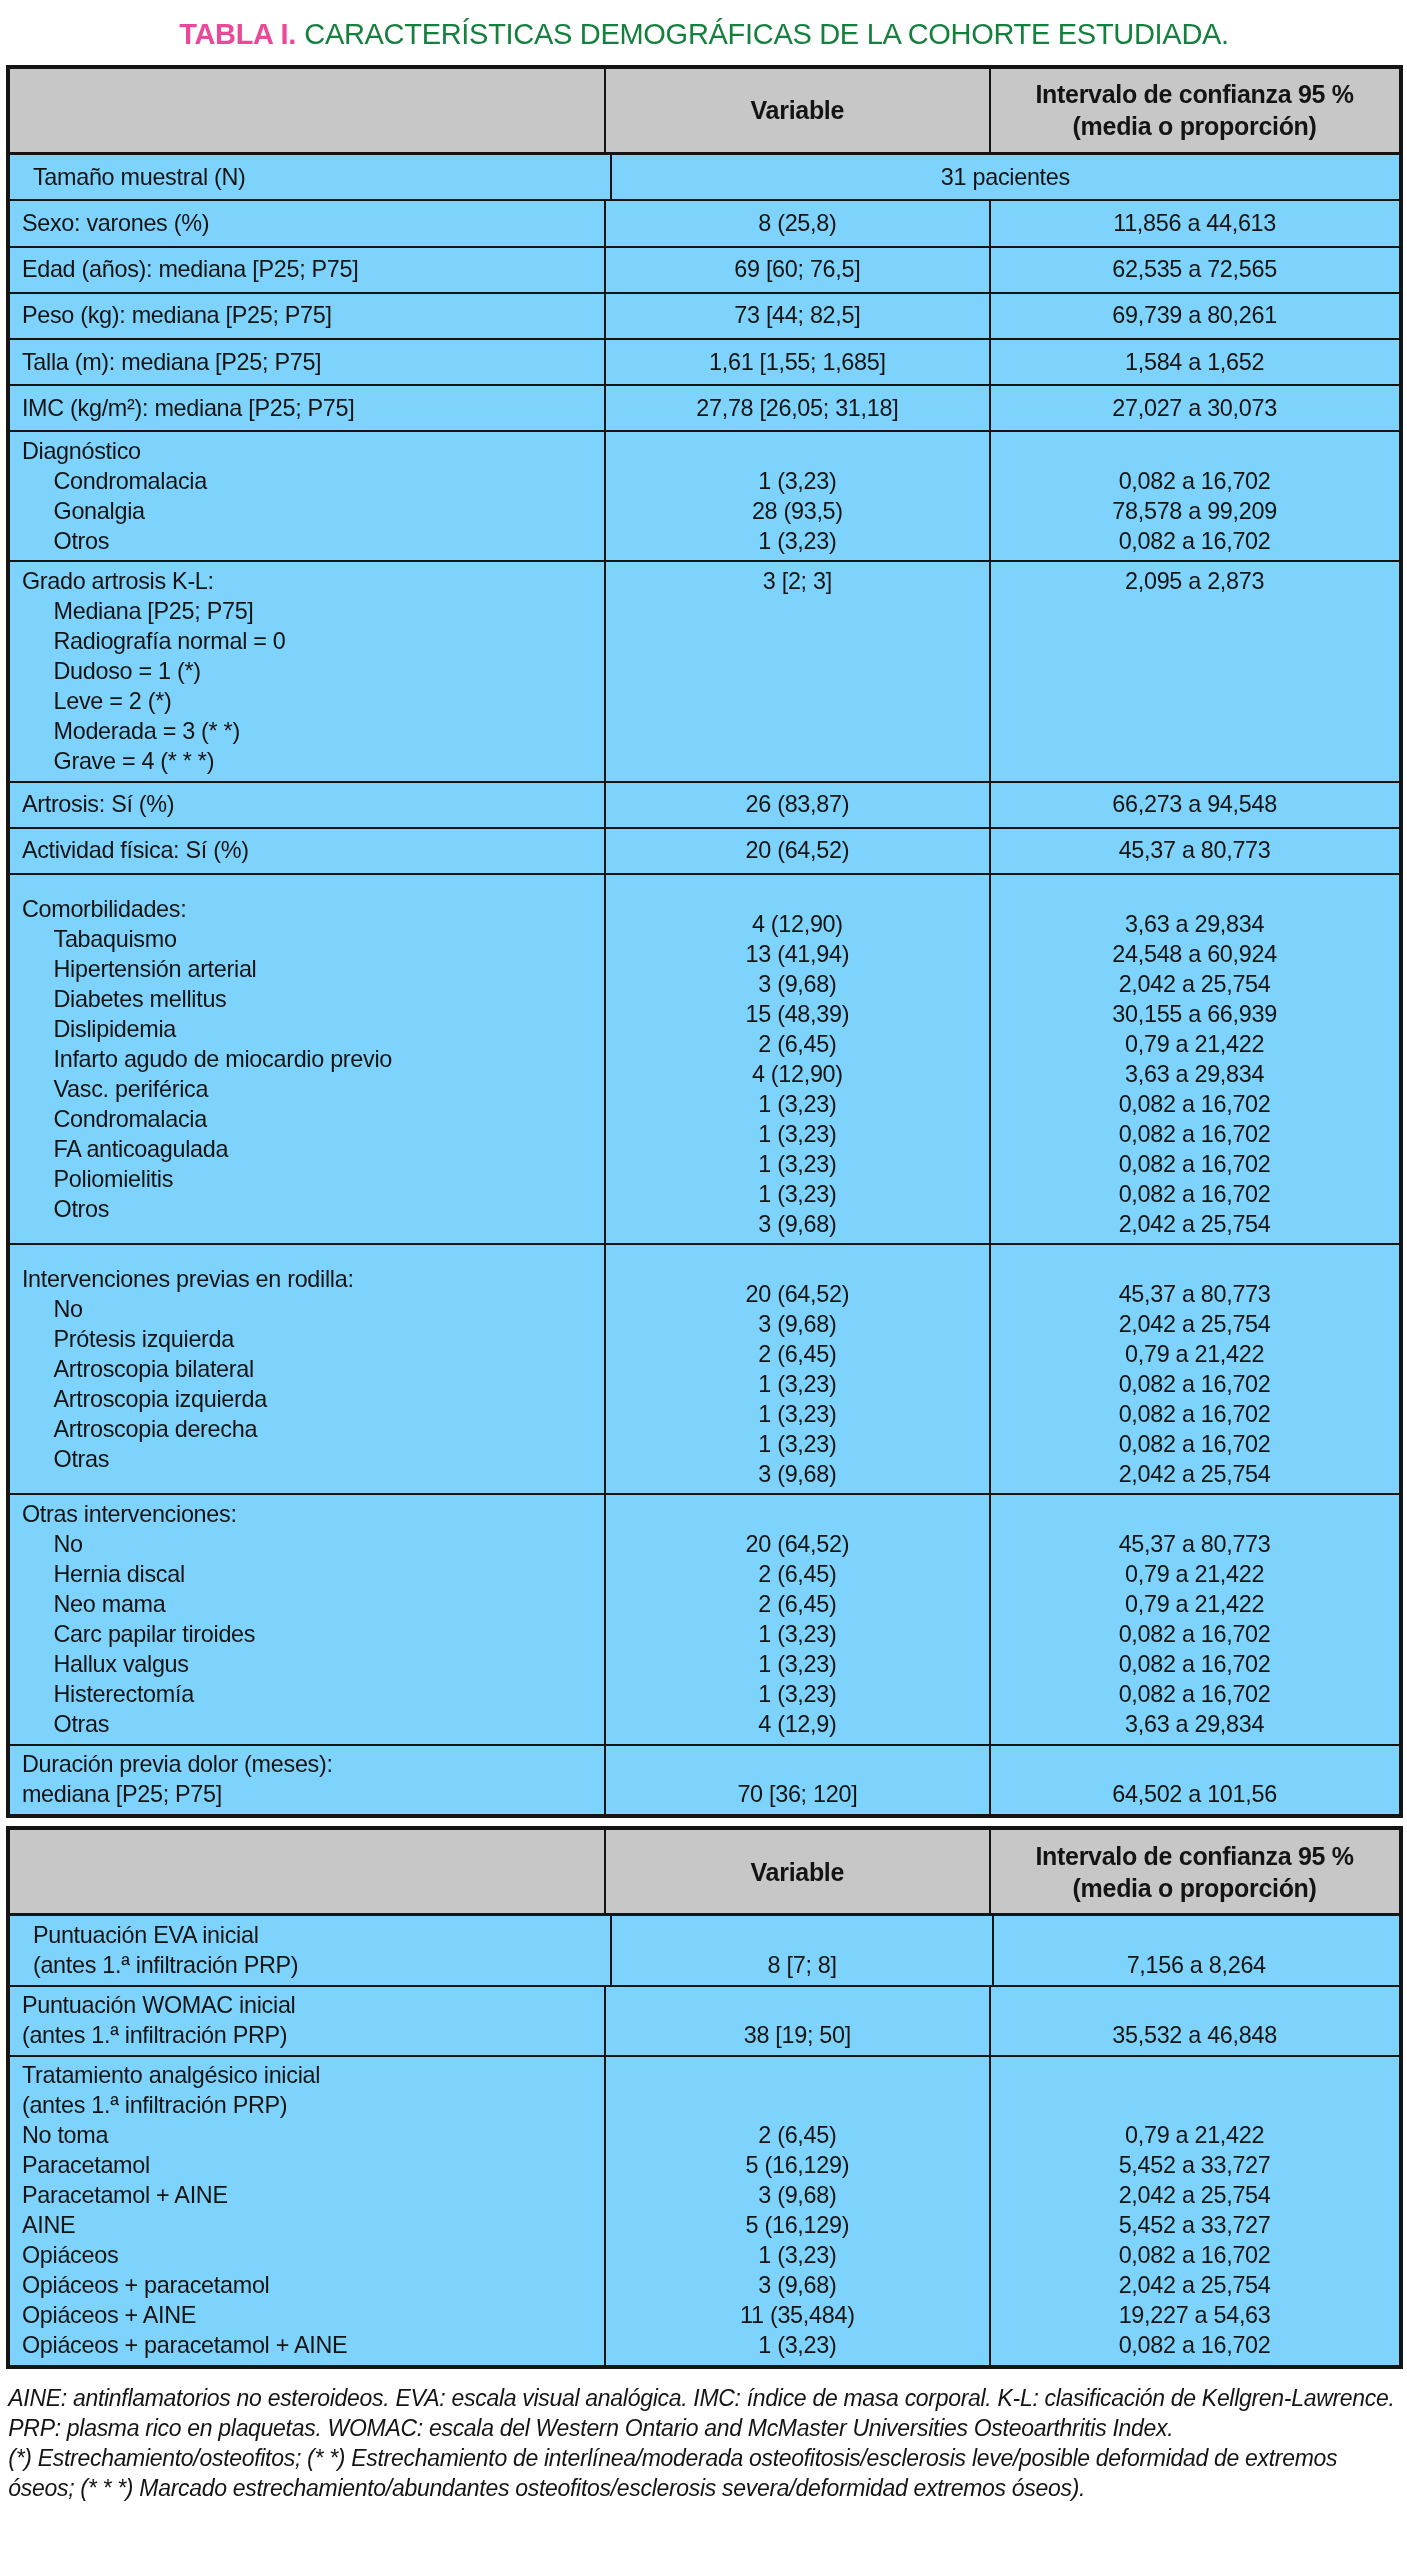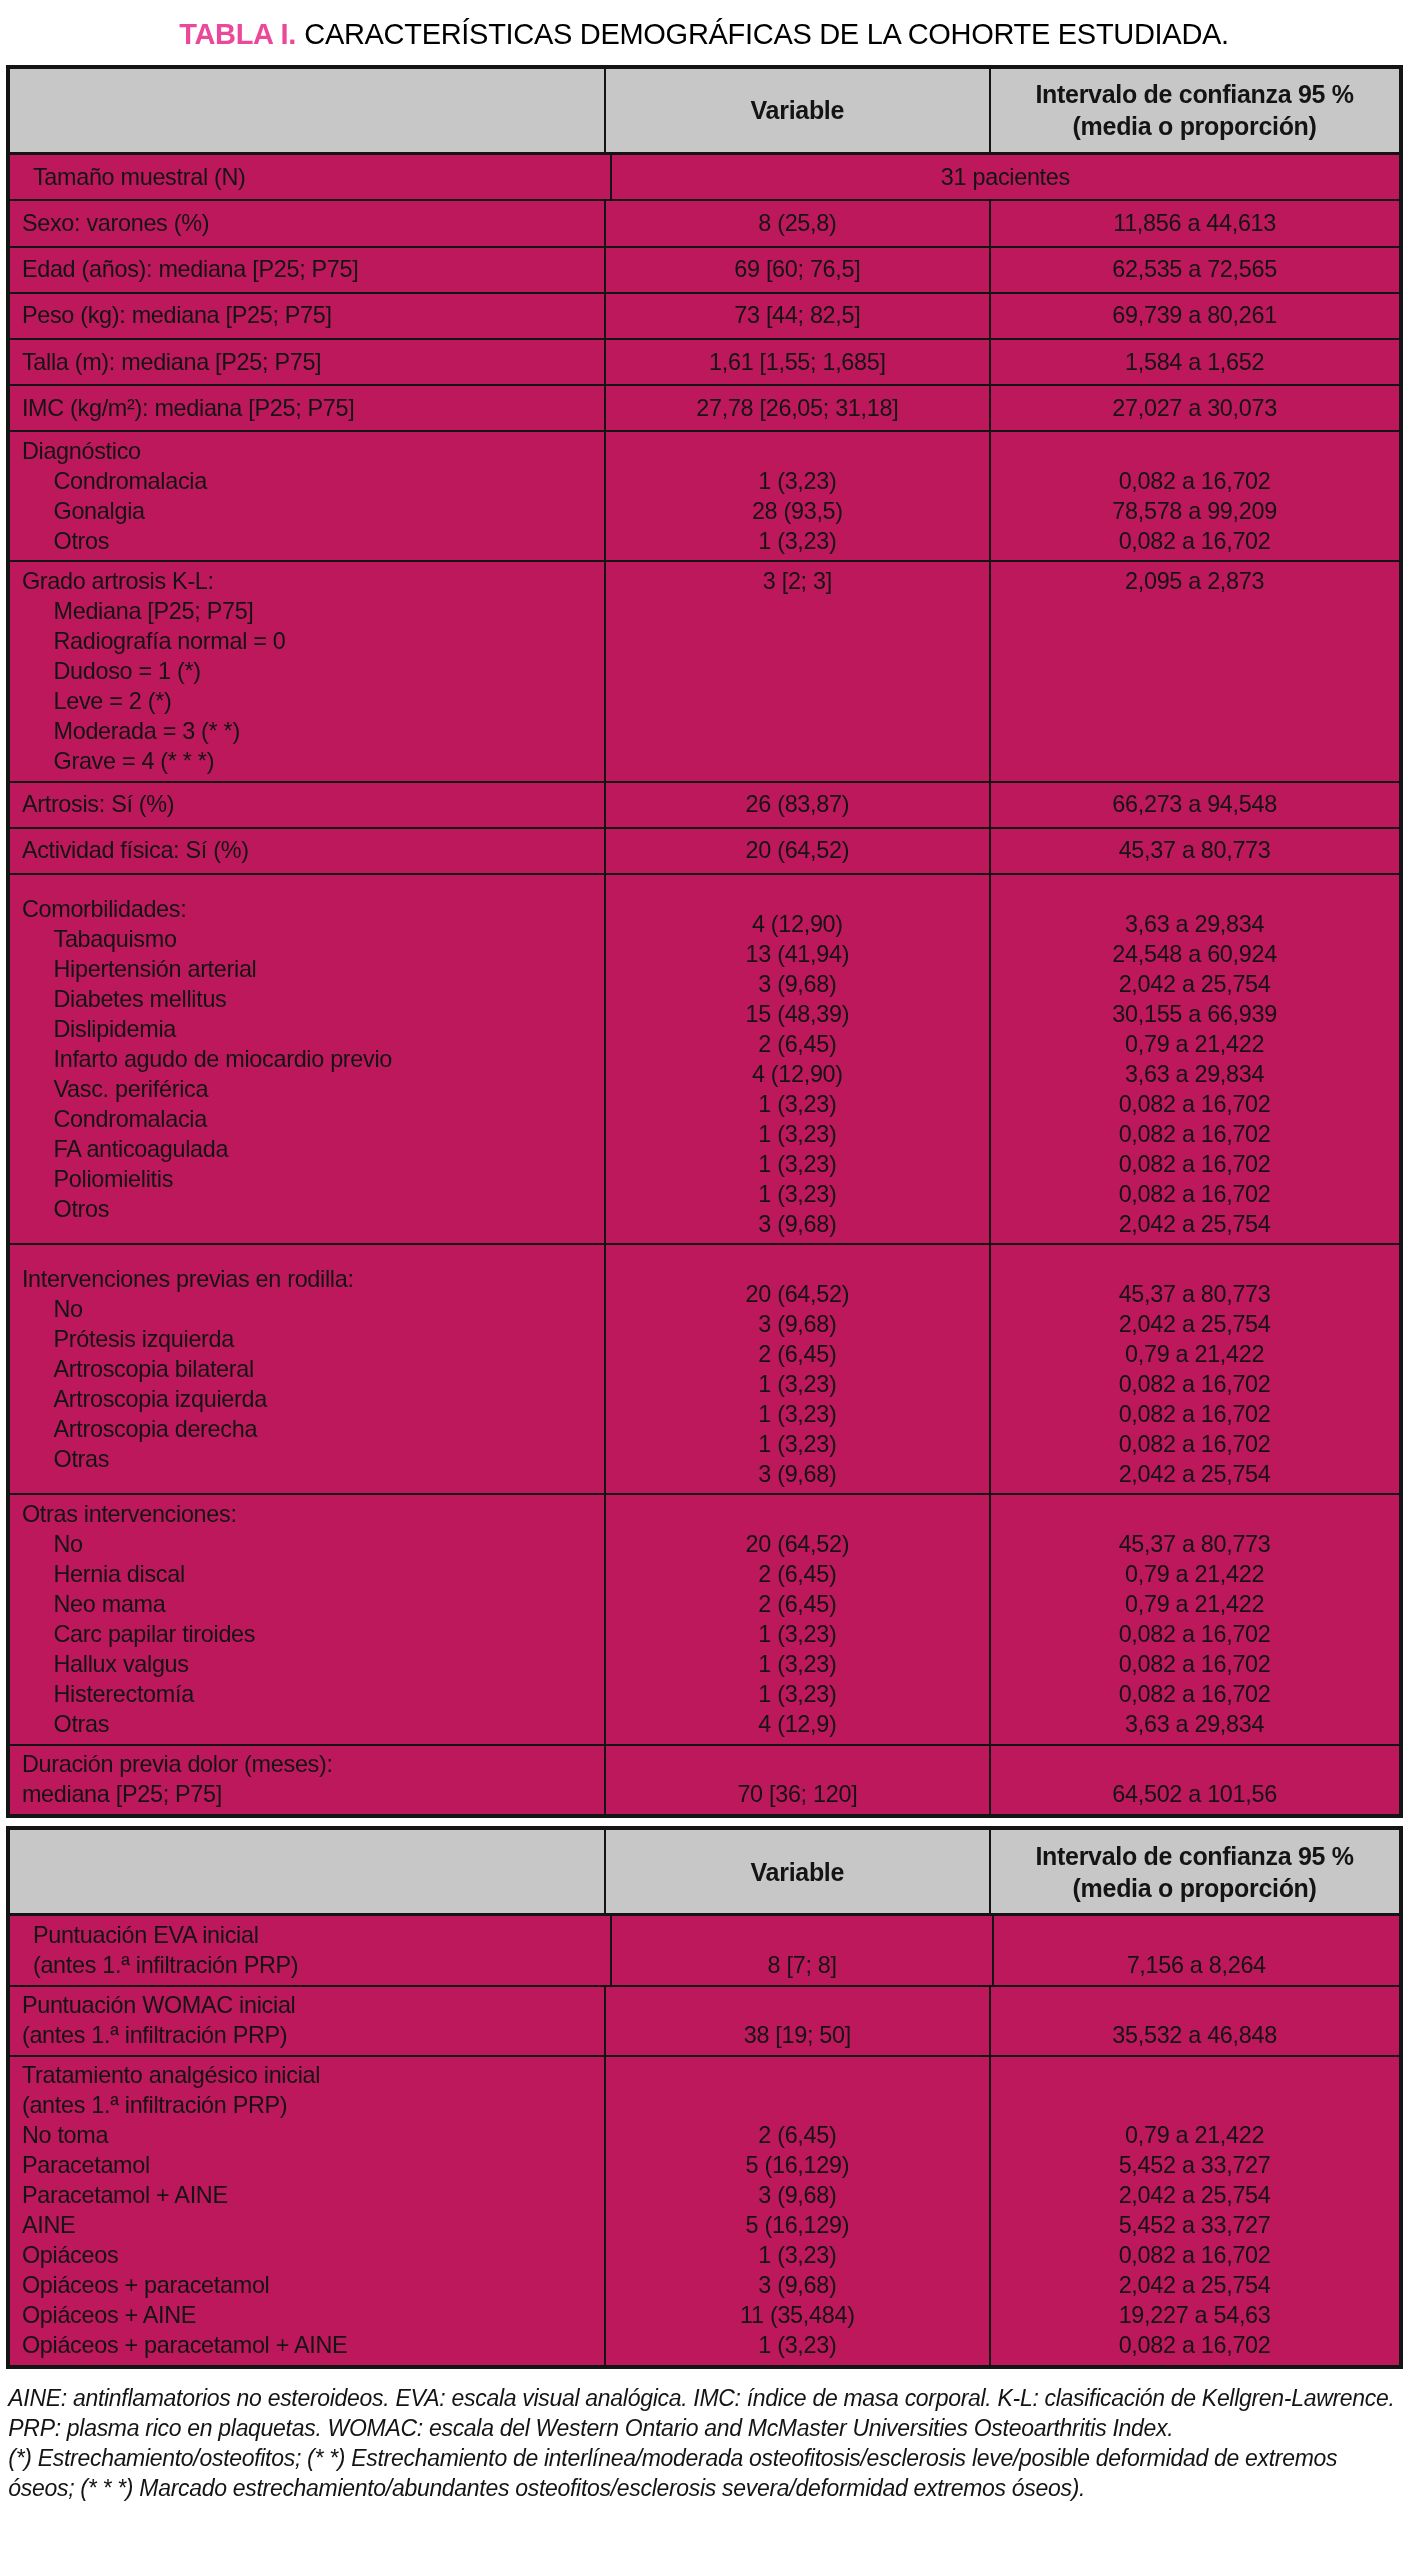--- a/index.html
+++ b/index.html
@@ -12,24 +12,24 @@
   .page{padding:9.7px 5.5px 18px 5.5px;}
 
   
   .title{
     text-align:center;
     font-size:29px;
     margin:8.3px 0 13.8px 0;
     white-space:nowrap;
   }
   .title-label{color:#ec4899;font-weight:bold;margin-right:8.3px;}
-  .title-text{color:#000000;font-weight:normal;}
+  .title-text{color:#15803d;font-weight:normal;}
 
   
-  .tbl{border:4.1px solid #141414;background:#be185d;}
+  .tbl{border:4.1px solid #141414;background:#7dd3fc;}
   #table-1{margin-top:8.3px;}
 
   
   .thead{
     display:grid;
     grid-template-columns:42.8% 27.7% 29.5%;
     background:#c7c7c7;
     border-bottom:3.4px solid #141414;
   }
   .hc{

